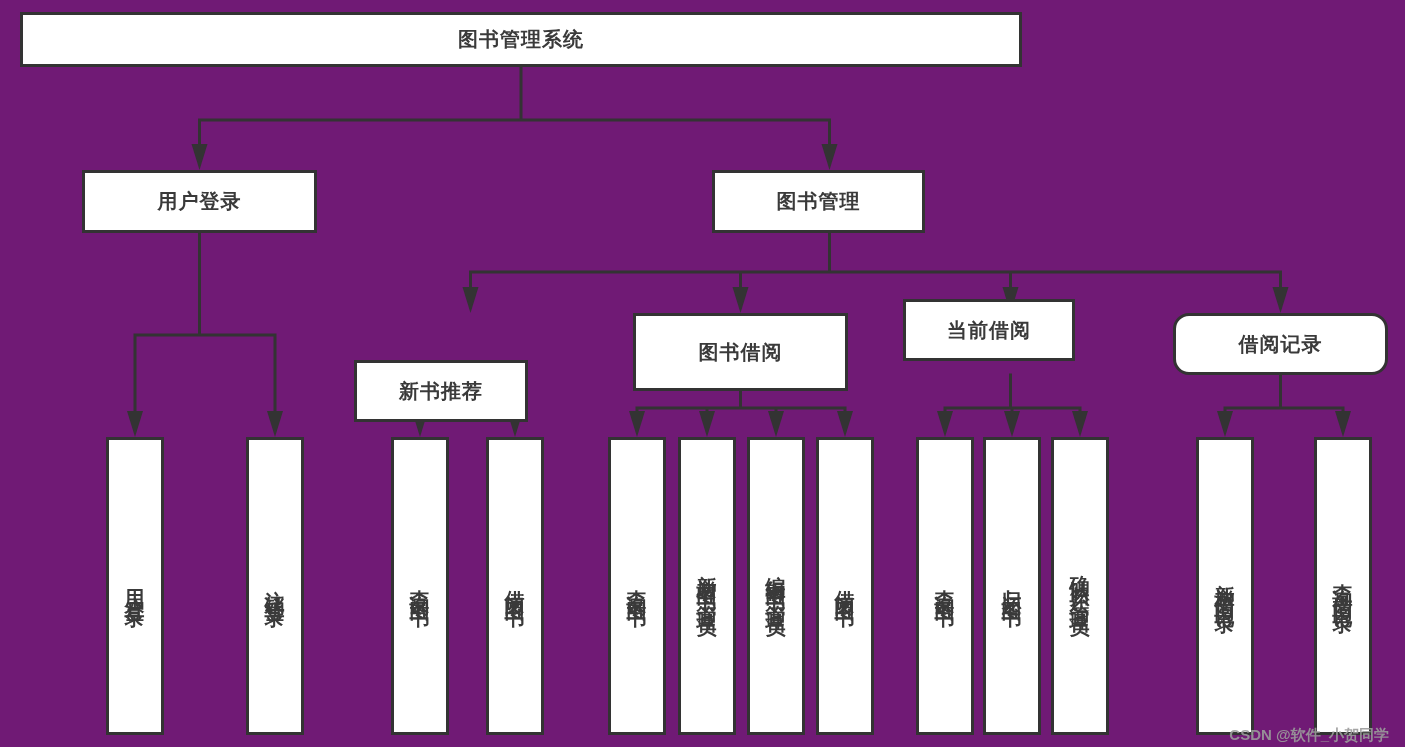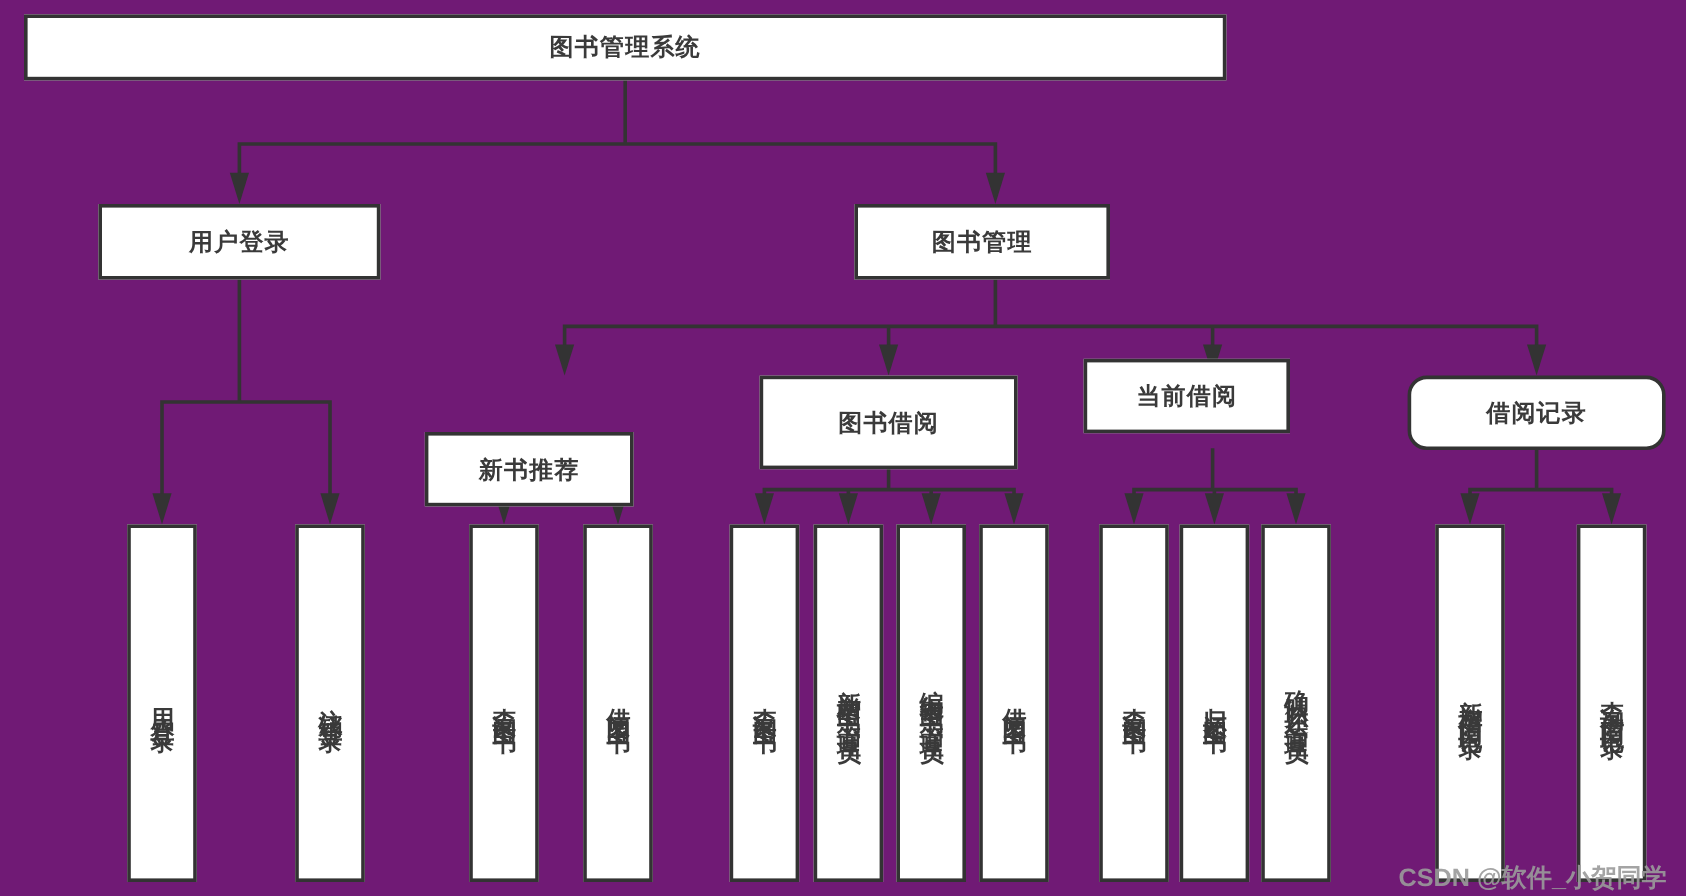--- a/index.html
+++ b/index.html
@@ -63,21 +63,21 @@
     white-space: nowrap;
     font-size: 20px;
     line-height: 1;
     letter-spacing: 6px;
     color: #3a3a3a;
   }
   .watermark {
     position: absolute;
     right: 16px;
     bottom: 2px;
-    font-size: 21px;
+    font-size: 15px;
     color: #9b9b9b;
     opacity: 0.9;
     white-space: nowrap;
     z-index: 5;
   }
 </style>
 </head>
 <body>
 
 <div class="stage">

